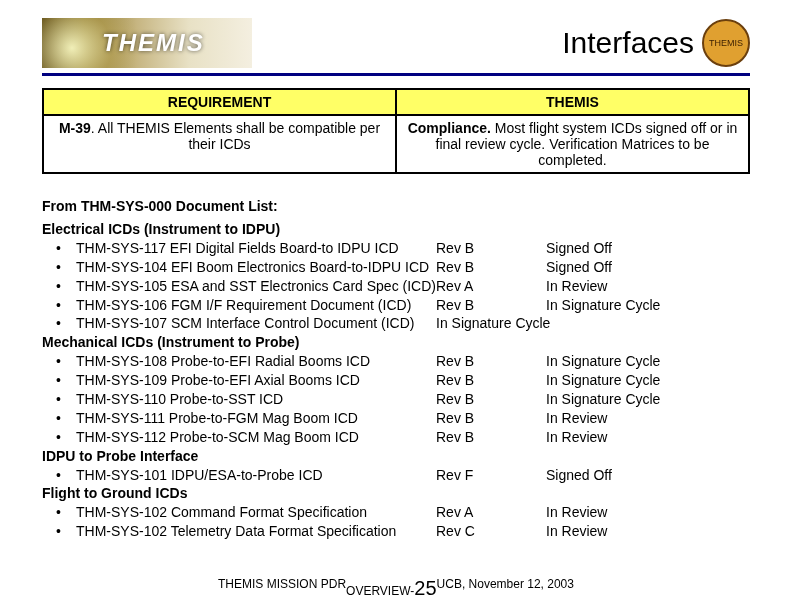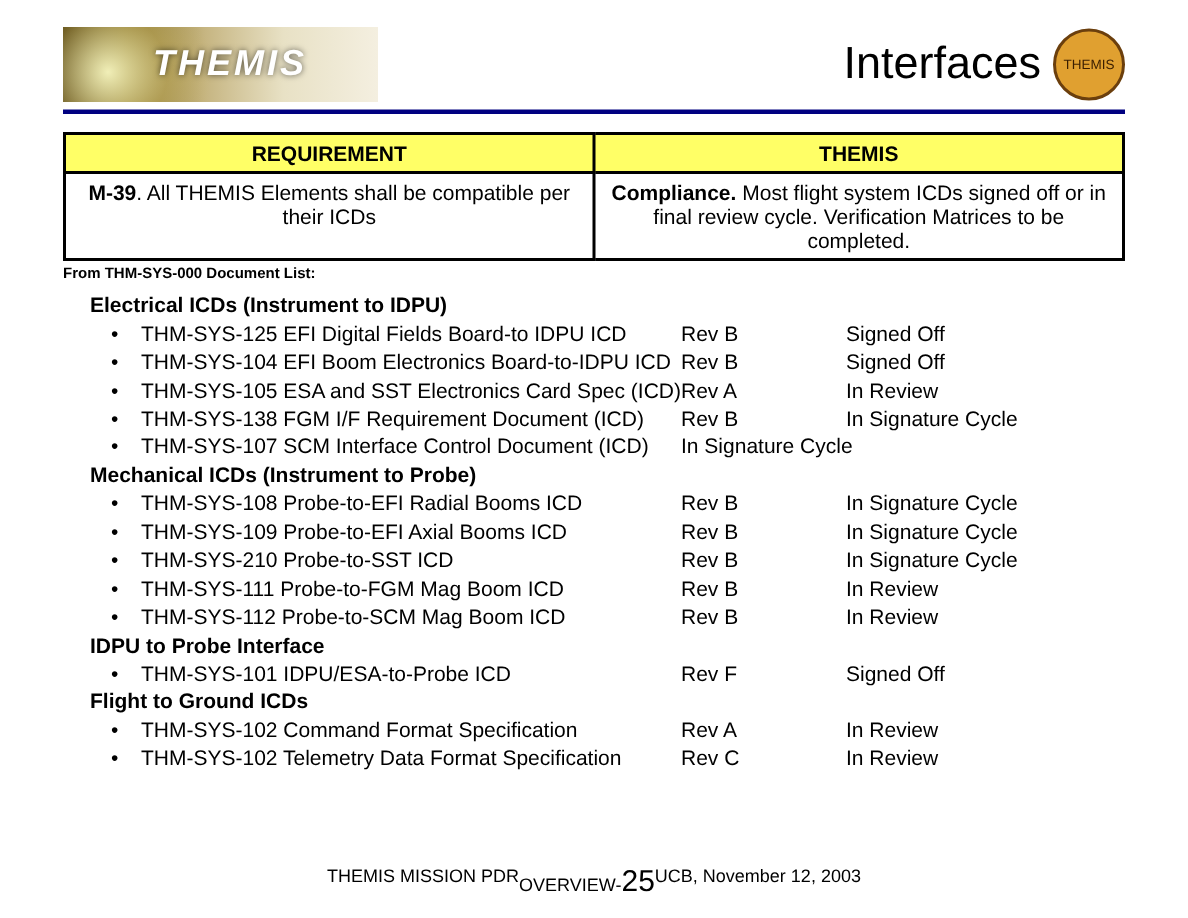--- a/index.html
+++ b/index.html
@@ -81,27 +81,26 @@
     padding:4px 8px;
     text-align:center;
     vertical-align:top;
   }
   table.req th{
     background:#ffff66;
     font-weight:bold;
   }
   .section-title{
     font-weight:bold;
-    font-size:10px;
-    margin:3px 0 6px 0;
+    font-size:14px;
+    margin:24px 0 6px 0;
   }
   .content{
     font-size:14px;
     line-height:1.35;
-    margin-left:18px;
   }
   .subhead{ font-weight:bold; }
   .row{ display:flex; }
   .bullet{ width:34px; padding-left:14px; }
   .doc{ width:360px; }
   .rev{ width:110px; }
   .status{ }
   .footer{
     position:absolute;
     left:42px; right:42px; bottom:12px;
@@ -141,39 +140,39 @@
     </tr>
   </tbody>
     </table>
 
   <div class="section-title">From THM-SYS-000 Document List:</div>
 
   <div class="content" id="doc-content">
       <div class="subhead">Electrical ICDs (Instrument to IDPU)</div>
       <div class="row">
         <div class="bullet">•</div>
-        <div class="doc">THM-SYS-125 EFI Digital Fields Board-to IDPU ICD</div>
+        <div class="doc">THM-SYS-117 EFI Digital Fields Board-to IDPU ICD</div>
         <div class="rev">Rev B</div>
         <div class="status">Signed Off</div>
       </div>
       <div class="row">
         <div class="bullet">•</div>
         <div class="doc">THM-SYS-104 EFI Boom Electronics Board-to-IDPU ICD</div>
         <div class="rev">Rev B</div>
         <div class="status">Signed Off</div>
       </div>
       <div class="row">
         <div class="bullet">•</div>
         <div class="doc">THM-SYS-105 ESA and SST Electronics Card Spec (ICD)</div>
         <div class="rev">Rev A</div>
         <div class="status">In Review</div>
       </div>
       <div class="row">
         <div class="bullet">•</div>
-        <div class="doc">THM-SYS-138 FGM I/F Requirement Document (ICD)</div>
+        <div class="doc">THM-SYS-106 FGM I/F Requirement Document (ICD)</div>
         <div class="rev">Rev B</div>
         <div class="status">In Signature Cycle</div>
       </div>
       <div class="row">
         <div class="bullet">•</div>
         <div class="doc">THM-SYS-107 SCM Interface Control Document (ICD)</div>
         <div class="status">In Signature Cycle</div>
       </div>
       <div class="subhead">Mechanical ICDs (Instrument to Probe)</div>
       <div class="row">
@@ -183,21 +182,21 @@
         <div class="status">In Signature Cycle</div>
       </div>
       <div class="row">
         <div class="bullet">•</div>
         <div class="doc">THM-SYS-109 Probe-to-EFI Axial Booms ICD</div>
         <div class="rev">Rev B</div>
         <div class="status">In Signature Cycle</div>
       </div>
       <div class="row">
         <div class="bullet">•</div>
-        <div class="doc">THM-SYS-210 Probe-to-SST ICD</div>
+        <div class="doc">THM-SYS-110 Probe-to-SST ICD</div>
         <div class="rev">Rev B</div>
         <div class="status">In Signature Cycle</div>
       </div>
       <div class="row">
         <div class="bullet">•</div>
         <div class="doc">THM-SYS-111 Probe-to-FGM Mag Boom ICD</div>
         <div class="rev">Rev B</div>
         <div class="status">In Review</div>
       </div>
       <div class="row">

